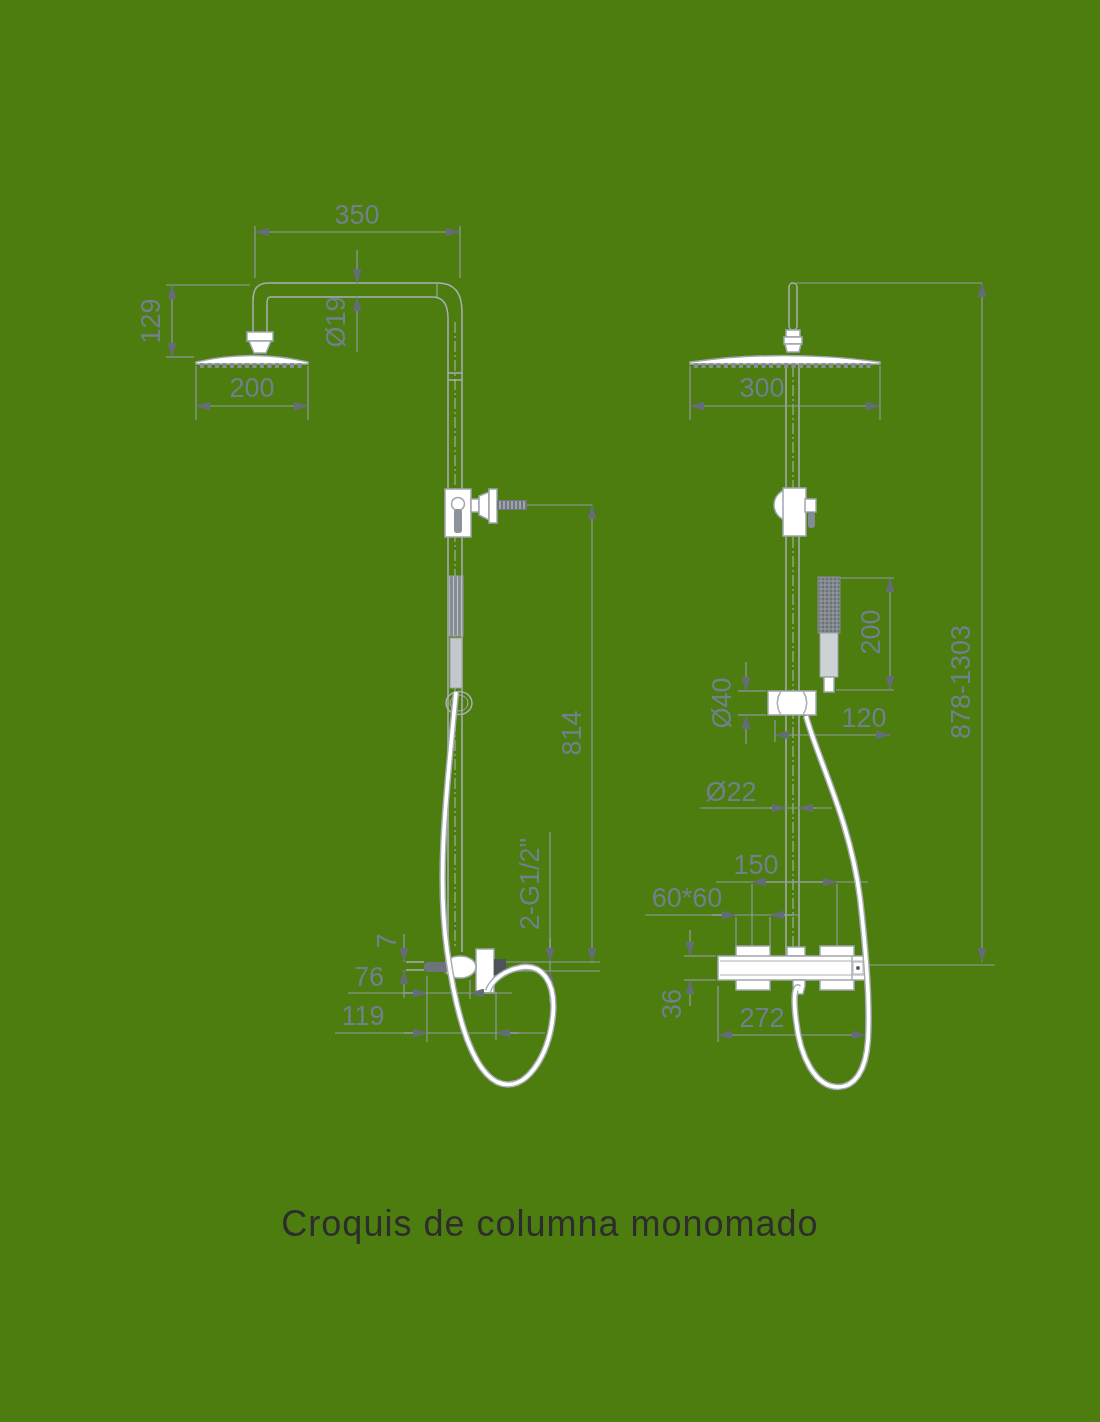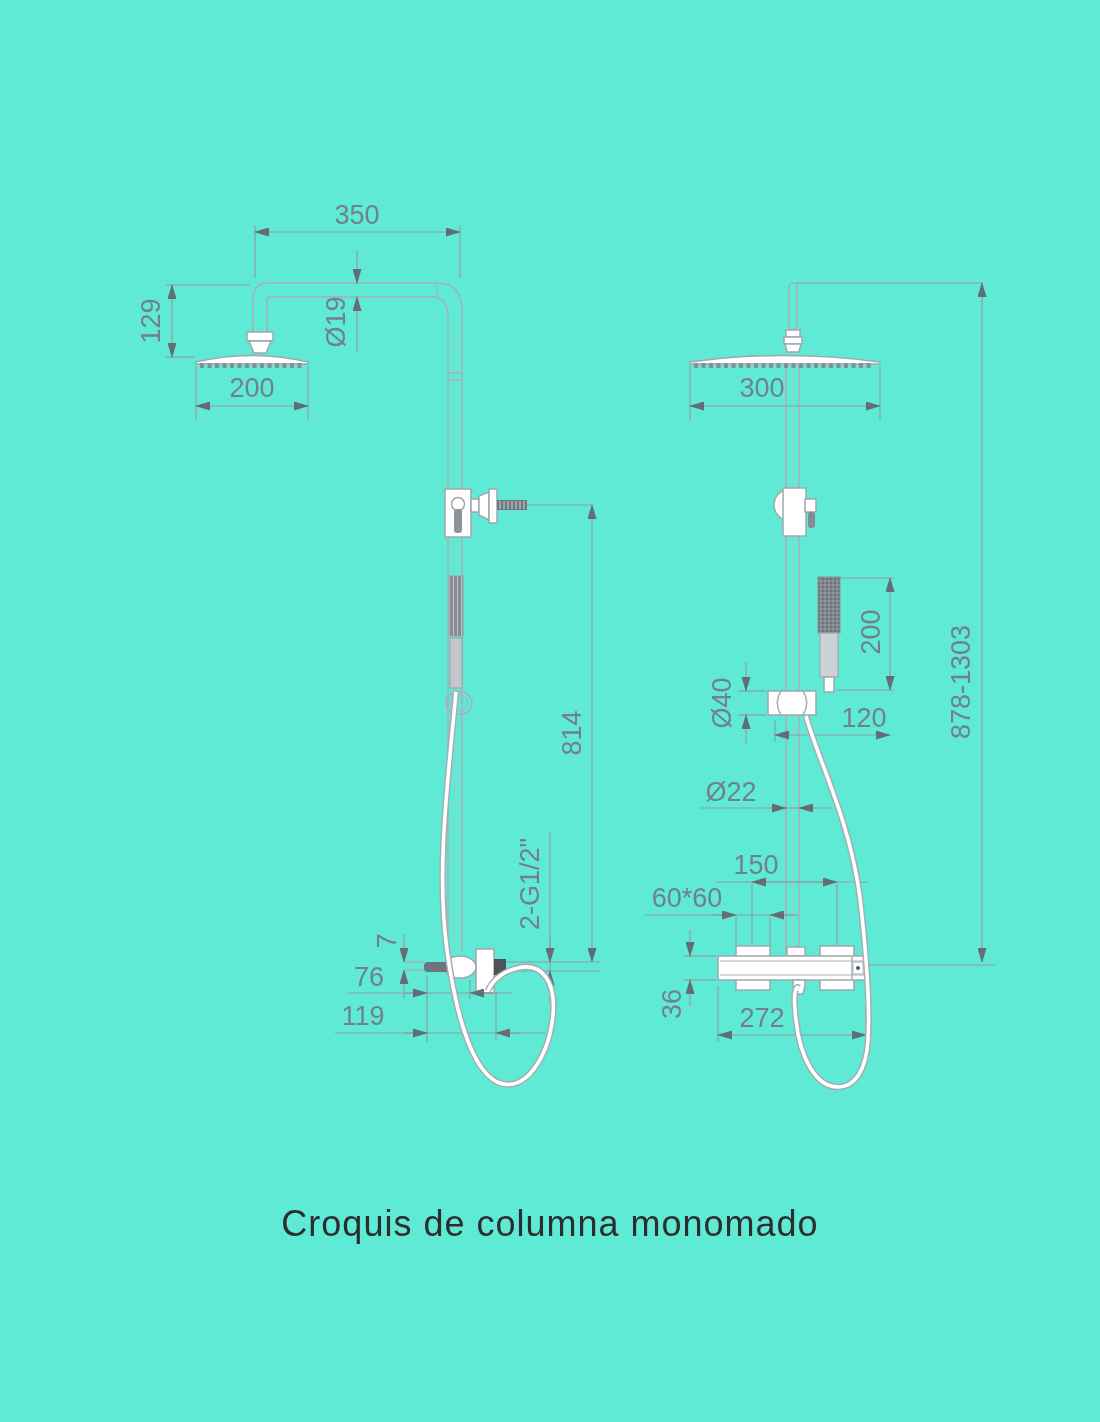--- a/index.html
+++ b/index.html
@@ -1,16 +1,16 @@
 <!DOCTYPE html>
 <html><head>
 <meta charset="utf-8">
 <style>
   html,body{margin:0;padding:0;background:#ffffff;}
-  .stage{position:relative;width:1100px;height:1422px;background:#5eead4;overflow:hidden;}
+  .stage{position:relative;width:1100px;height:1422px;background:#4d7c0f;overflow:hidden;}
   svg{position:absolute;left:0;top:0;}
   .pipe{stroke:#a9afb6;fill:none;stroke-width:1.5;}
   .pipe-f{stroke:#a0a7ae;fill:#ffffff;stroke-width:1.5;}
   .dim{stroke:#939ba4;fill:none;stroke-width:1.2;}
   .thin{stroke:#a9afb6;fill:none;stroke-width:1;}
   .cl{stroke:#bcc1c7;fill:none;stroke-width:0.9;stroke-dasharray:11 3 2 3;}
   .hose-outer{stroke:#a6acb3;stroke-width:6.5;fill:none;}
   .hose-inner{stroke:#ffffff;stroke-width:3.6;fill:none;}
   text.dimtxt{font:27px "Liberation Sans",sans-serif;fill:#72808e;}
   text.titletxt{font:36px "Liberation Sans",sans-serif;fill:#2d2d2d;letter-spacing:1px;}

